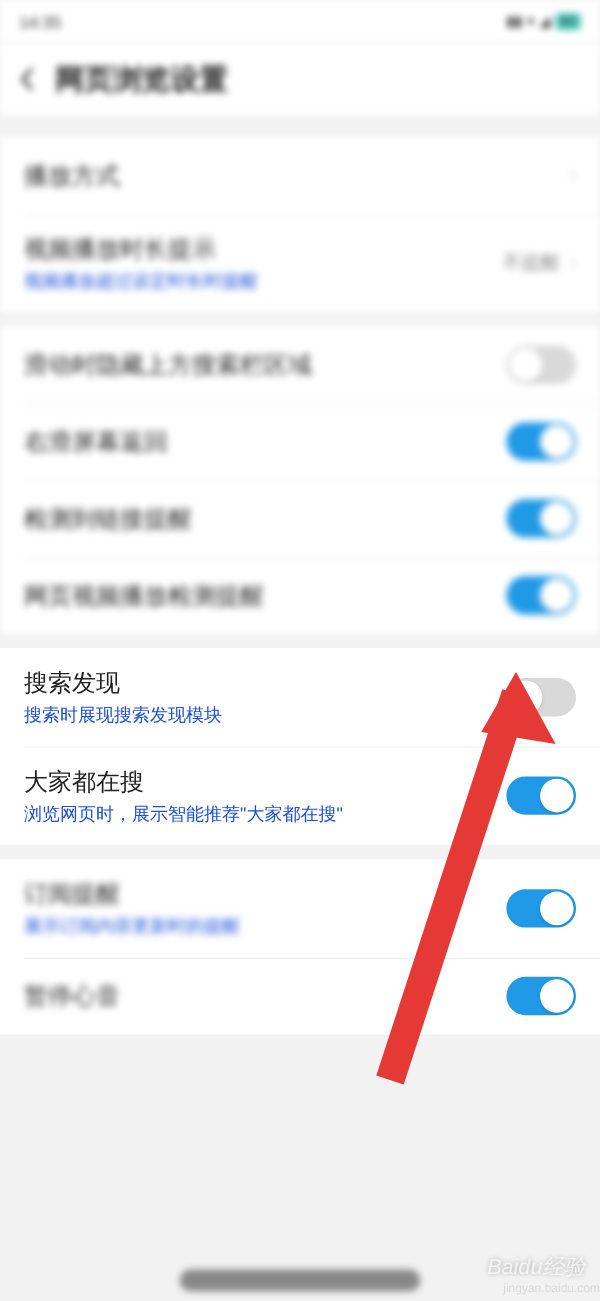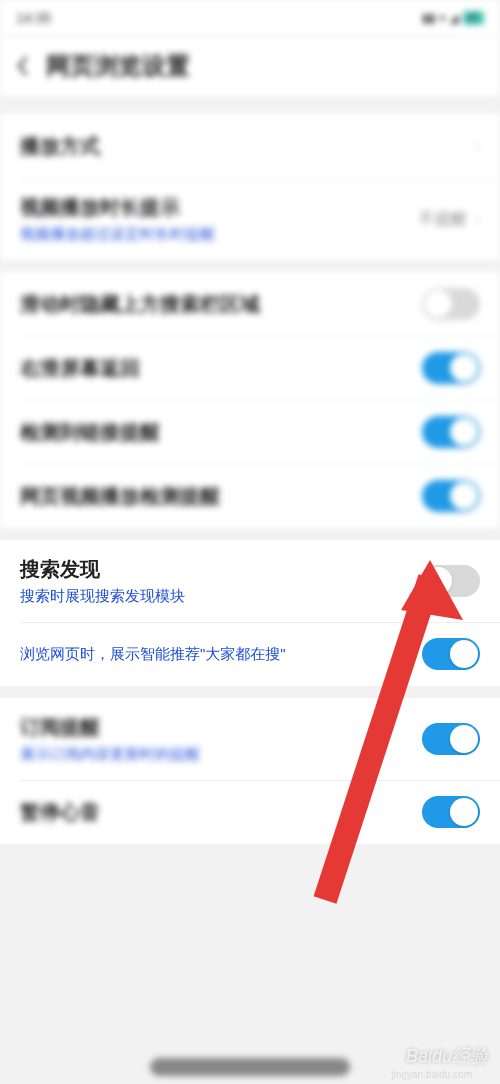--- a/index.html
+++ b/index.html
@@ -48,21 +48,21 @@
       position: relative;
     }
     .row + .row::before {
       content: "";
       position: absolute;
       top: 0; left: 20px; right: 0;
       height: 1px;
       background: #eee;
     }
     .row-left { flex: 1; display: flex; flex-direction: column; gap: 4px; }
-    .row-title { font-size: 20px; color: #222; font-weight: bold; }
+    .row-title { font-size: 20px; color: #222; }
     .row-sub { font-size: 15px; color: #1d4ed8; }
     .row-right { display: flex; align-items: center; gap: 8px; }
     .chevron { color: #ccc; font-size: 16px; }
     .value-text { color: #888; font-size: 16px; }
     
     .toggle {
       width: 58px;
       height: 32px;
       border-radius: 16px;
       position: relative;
@@ -102,21 +102,21 @@
       bottom: 16px;
       right: 12px;
       color: rgba(255,255,255,0.7);
       font-size: 18px;
       font-style: italic;
       text-shadow: 0 0 4px rgba(0,0,0,0.3);
     }
     .watermark-sub {
       position: absolute;
       bottom: 4px;
-      right: 28px;
+      right: 0;
       color: rgba(200,200,200,0.6);
       font-size: 10px;
       text-align: right;
     }
     
     
     .arrow-svg {
       position: absolute;
       top: 560px;
       left: 265px;
@@ -217,20 +217,21 @@
       <span class="row-sub">搜索时展现搜索发现模块</span>
     </div>
     <div class="row-right">
         <div class="toggle off">
           <div class="toggle-knob"></div>
         </div>
       </div>
   </div>
   <div class="row">
     <div class="row-left">
+      <span class="row-title">大家都在搜</span>
       <span class="row-sub">浏览网页时，展示智能推荐"大家都在搜"</span>
     </div>
     <div class="row-right">
         <div class="toggle on">
           <div class="toggle-knob"></div>
         </div>
       </div>
   </div>
 </div>
 

